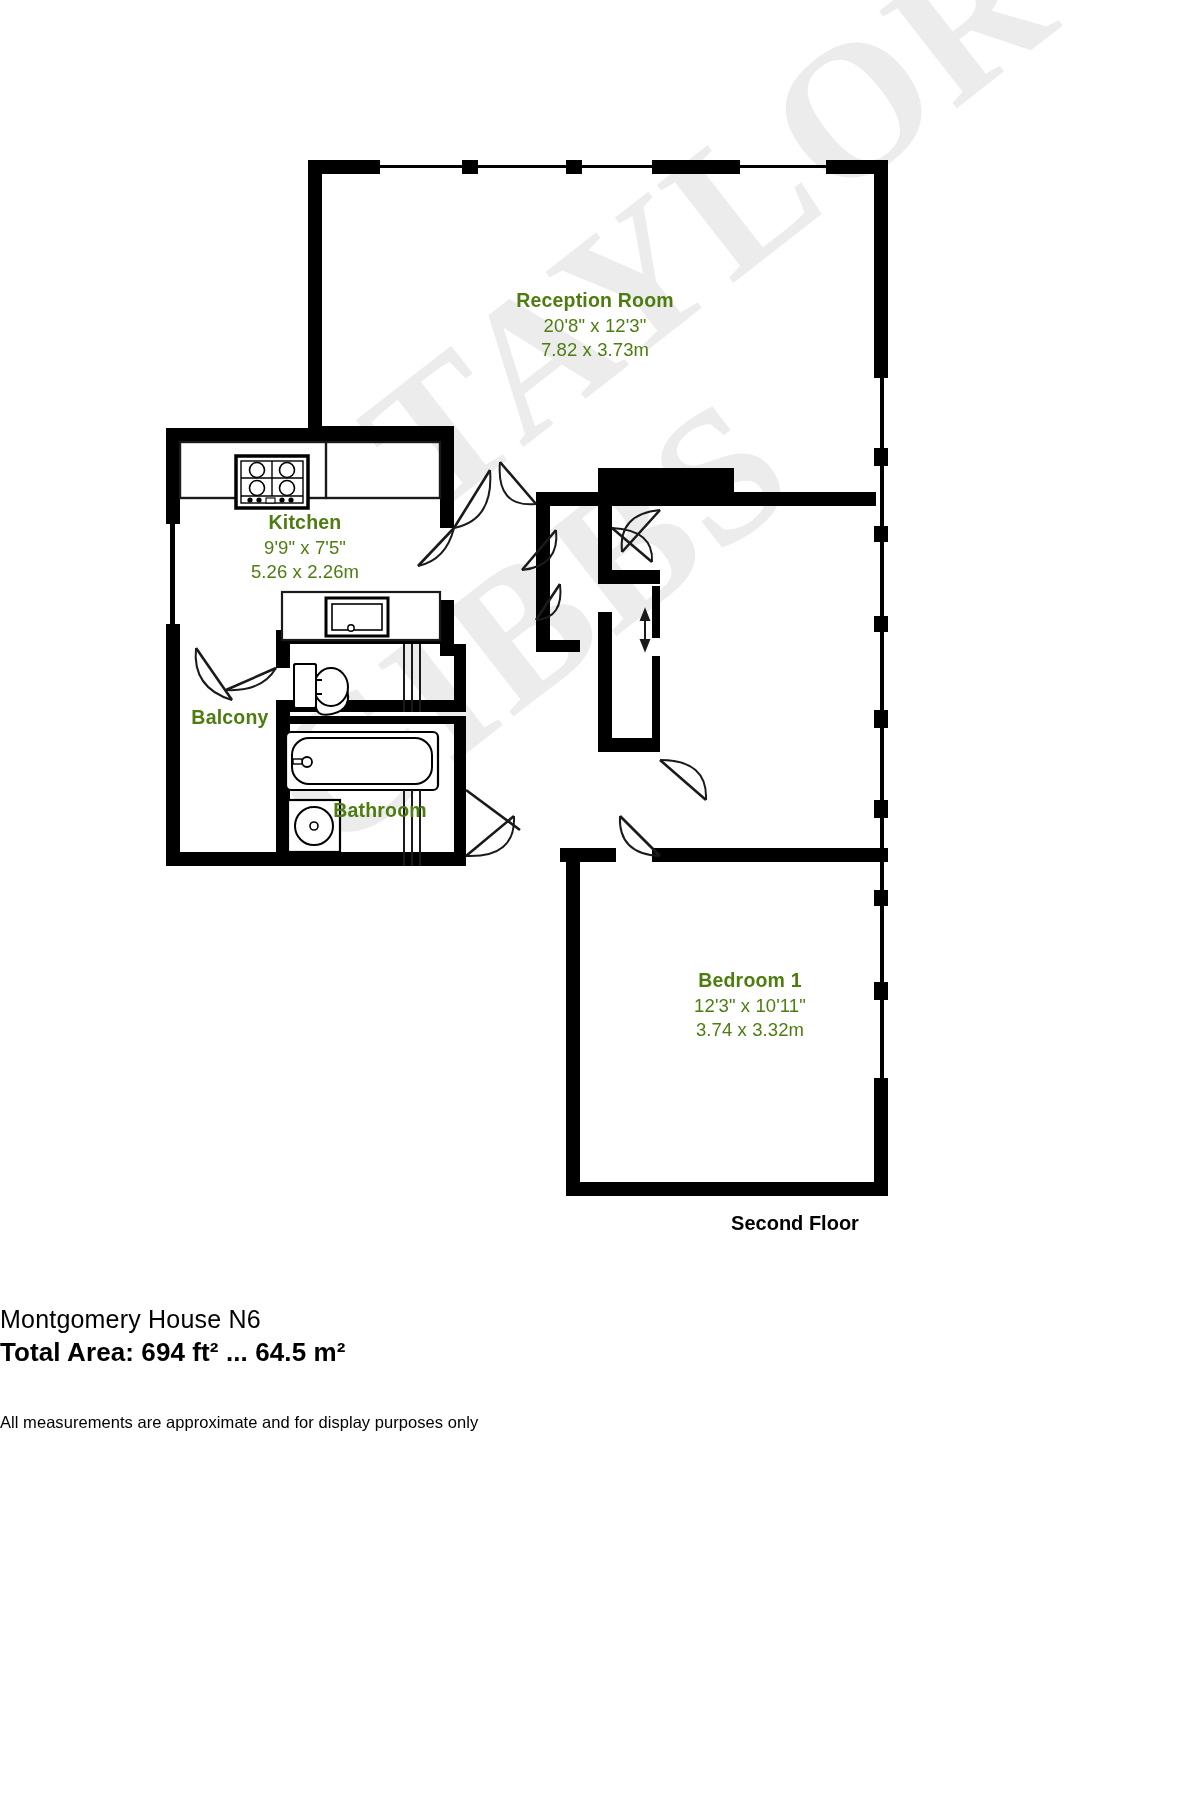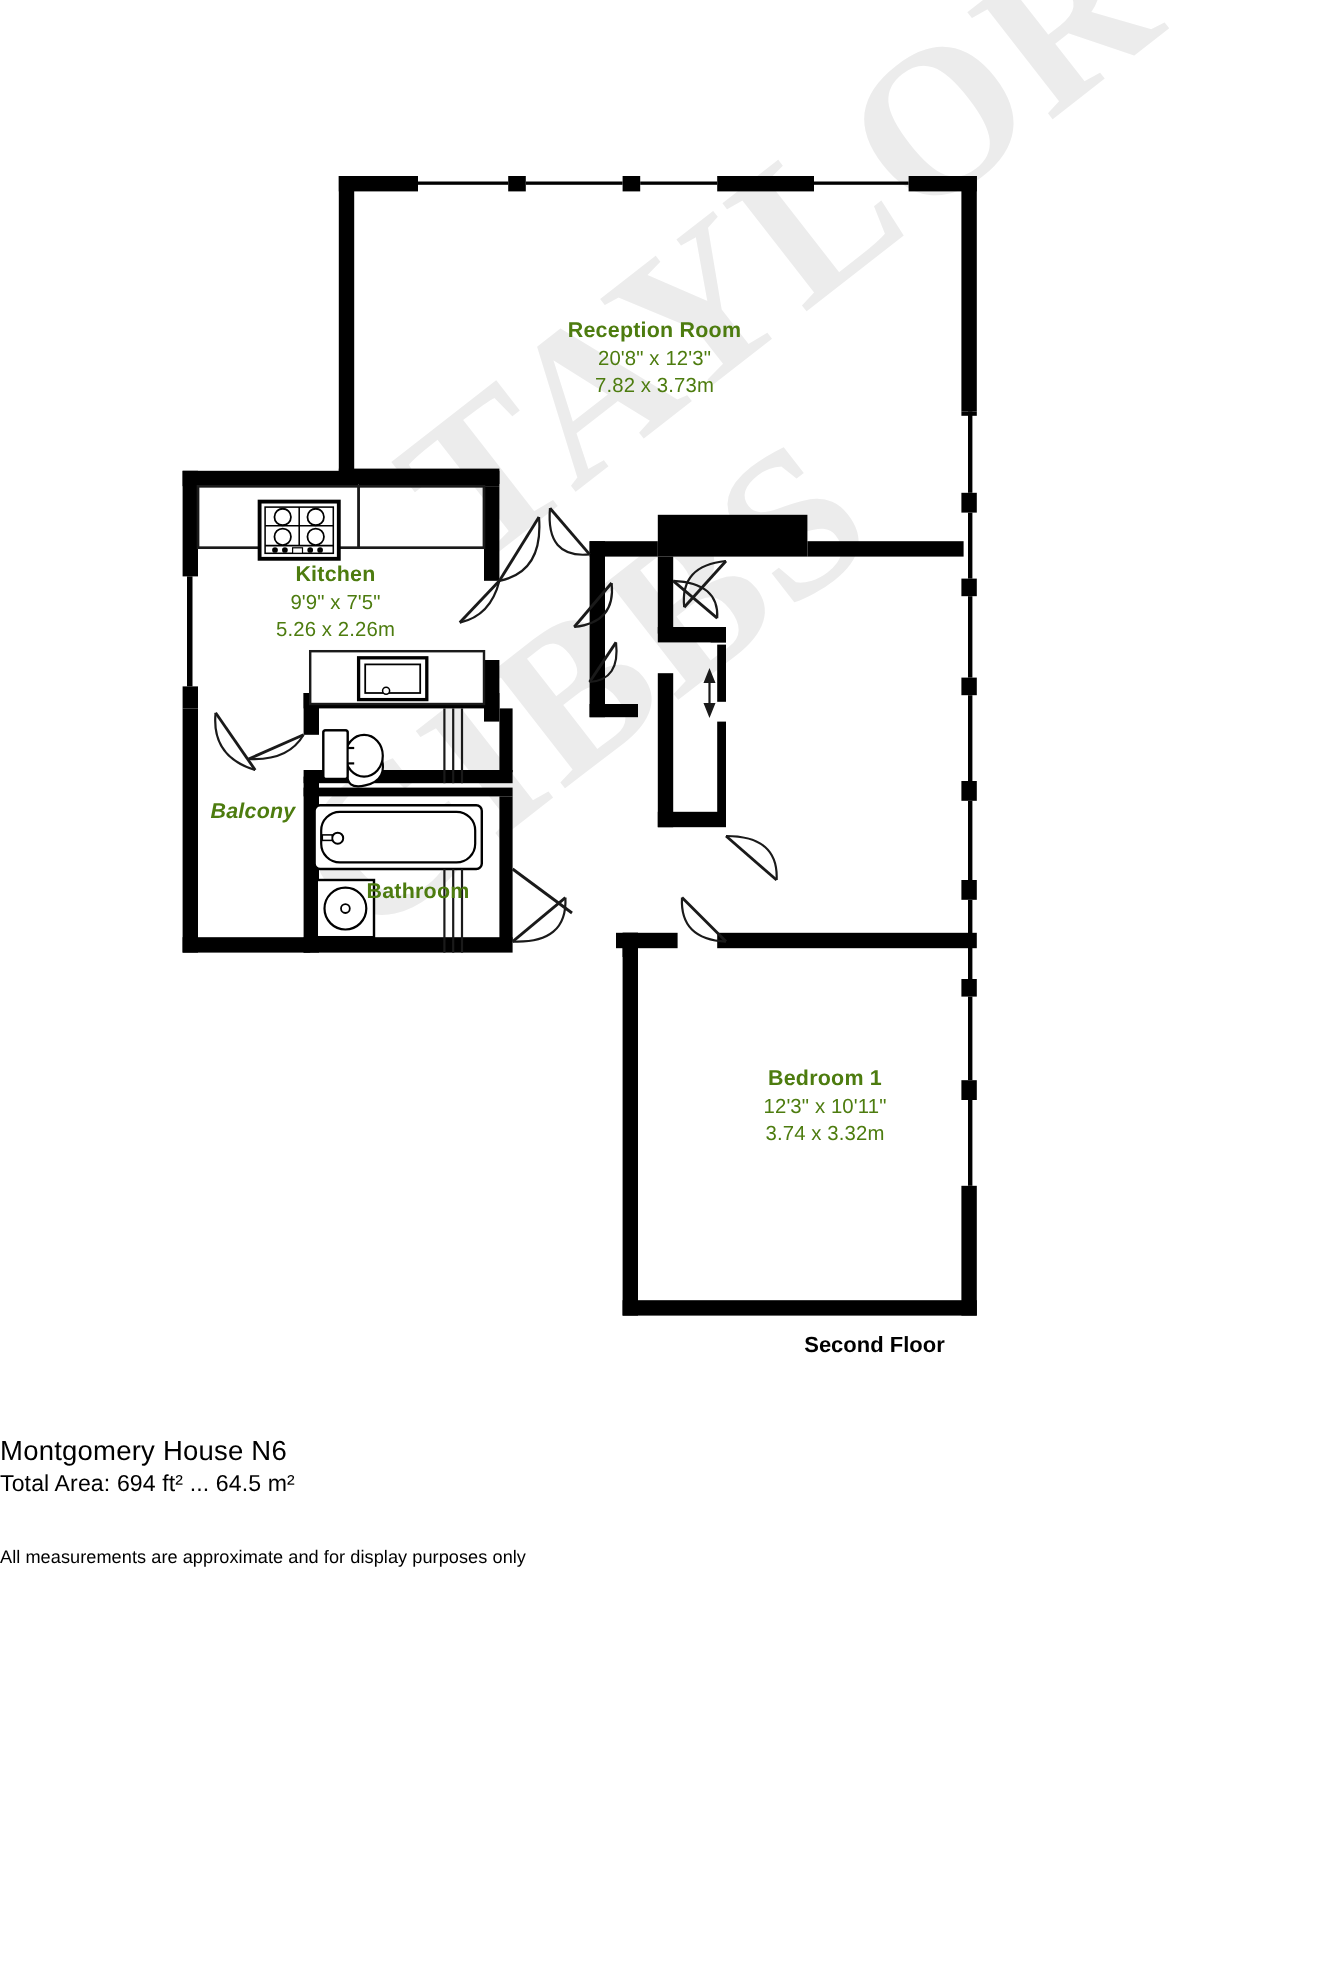--- a/index.html
+++ b/index.html
@@ -47,21 +47,21 @@
     font-weight: normal;
     font-size: 18.5px;
     letter-spacing: 0.1px;
   }
   .lbl.single .rname { font-size: 19.5px; }
 
   #label-reception { left: 425px; top: 288px; width: 340px; }
   #label-kitchen   { left: 180px; top: 510px; width: 250px; }
   #label-bedroom2  { left: 635px; top: 638px; width: 265px; }
   #label-bedroom1  { left: 610px; top: 968px; width: 280px; }
-  #label-balcony   { left: 135px; top: 726px; width: 190px; font-style: italic; }
+  #label-balcony   { left: 135px; top: 705px; width: 190px; }
   #label-bathroom  { left: 255px; top: 798px; width: 250px; }
 
   #label-floor {
     position: absolute;
     left: 600px; top: 1212px; width: 390px;
     text-align: center;
     font-weight: bold;
     font-size: 20px;
     white-space: nowrap;
   }
@@ -72,23 +72,24 @@
     text-align: left;
   }
   #footer-block .f-title {
     display: block;
     font-size: 25px;
     line-height: 1.28;
     letter-spacing: 0.2px;
   }
   #footer-block .f-area {
     display: block;
-    font-size: 21px;
+    font-size: 26px;
     line-height: 1.32;
     letter-spacing: 0.1px;
+    font-weight: bold;
   }
   #footer-block .f-note {
     display: block;
     font-size: 16.5px;
     line-height: 1.5;
     letter-spacing: 0.05px;
     margin-top: 41px;
   }
 </style>
 </head>

